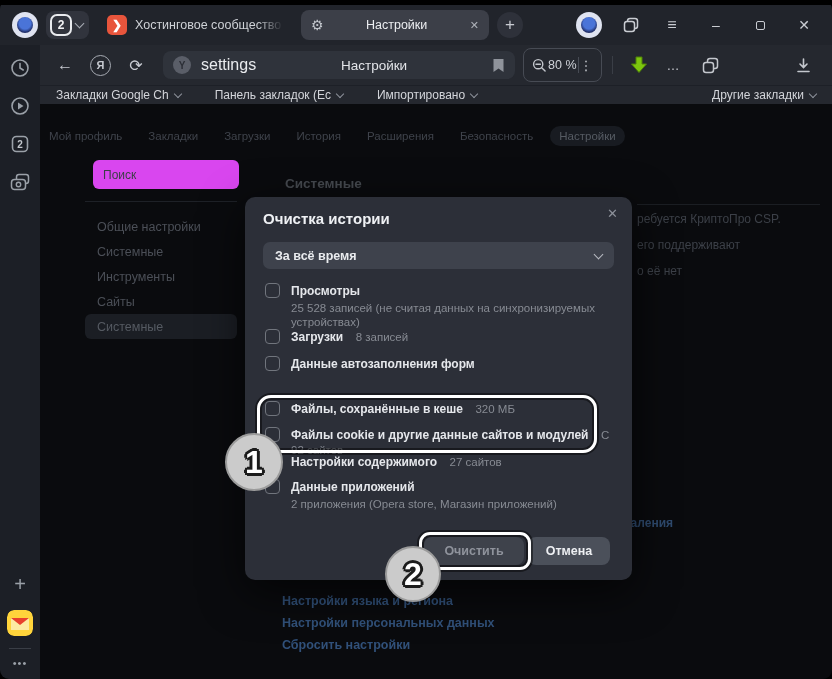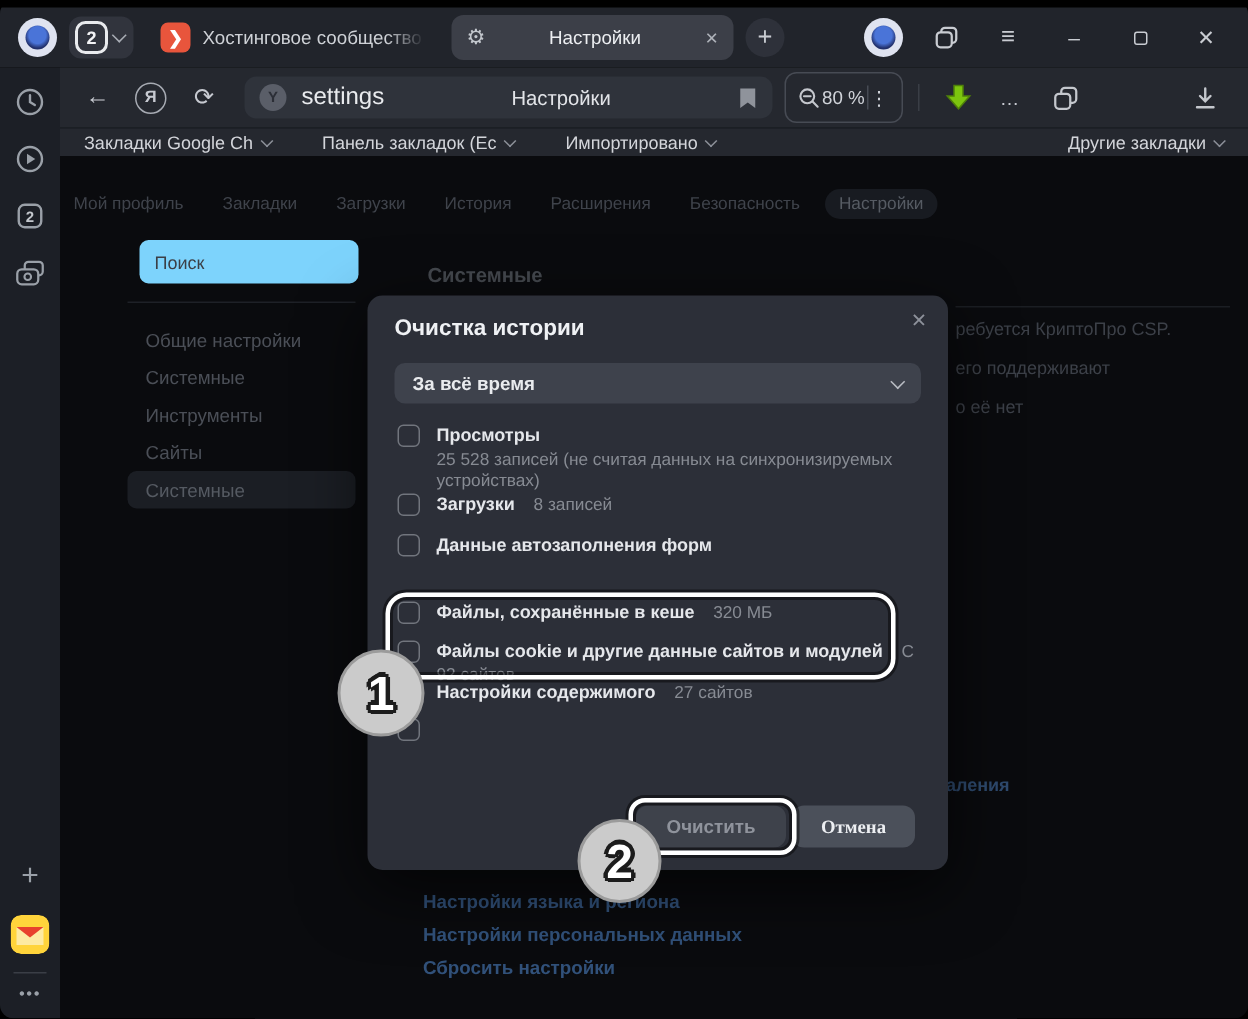--- a/index.html
+++ b/index.html
@@ -75,21 +75,21 @@
   .bm-item { display:flex; align-items:center; gap:6px; white-space:nowrap; }
   .bm-chev { width:6px; height:6px; border-right:1.4px solid #8d919a; border-bottom:1.4px solid #8d919a;
              transform:rotate(45deg); margin-top:-2px; }
   .bm-right { margin-left:auto; }
 
   
   .page { position:absolute; top:104px; left:40px; right:0; bottom:0; background:#0a0b0e; overflow:hidden; }
   .pgnav { position:absolute; top:22px; left:0; right:0; display:flex; gap:8px; }
   .pgnav span { font-size:11.5px; color:#3f434b; padding:4px 9px; }
   .pgnav span.active { background:#181b21; border-radius:12px; color:#565b63; }
-  .set-search { position:absolute; left:53px; top:56px; width:146px; height:29px; background:#7dd3fc;
+  .set-search { position:absolute; left:53px; top:56px; width:146px; height:29px; background:#d946ef;
                 border-radius:6px; color:#3b3f46; font-size:12px; display:flex; align-items:center; padding:0 10px; }
   .set-div { position:absolute; left:45px; top:97px; width:152px; height:1px; background:#1e2127; }
   .set-items { position:absolute; left:45px; top:110px; width:152px; }
   .set-item { height:25px; display:flex; align-items:center; padding:0 12px; color:#4b4f57; font-size:12.5px; }
   .set-item.active { background:#1b1e24; border-radius:6px; color:#555a62; }
   .pg-heading { position:absolute; left:245px; top:72px; font-size:13.5px; font-weight:bold; color:#45494f; }
   .pg-frag { position:absolute; font-size:12px; color:#3c4048; }
   .pg-frag-div { position:absolute; left:597px; top:100px; width:183px; height:1px; background:#1b1e23; }
   .pg-frag.blue { color:#2e4a6e; font-weight:bold; }
   .pg-link { position:absolute; left:242px; font-size:12.5px; font-weight:bold; color:#31517a; }
@@ -107,21 +107,21 @@
   .cbrow { position:absolute; left:20px; right:14px; display:flex; align-items:flex-start; }
   .cbx { width:15px; height:15px; border:1.5px solid #71757d; border-radius:4px; flex:0 0 auto; margin-top:0; }
   .cbtext { margin-left:11px; line-height:14px; }
   .cblabel { font-size:12px; font-weight:bold; color:#e5e7eb; }
   .cbdetail { font-size:11.5px; color:#878b93; }
   .cbdetail.block { display:block; margin-top:3px; }
   .cbdetail.inline { margin-left:8px; }
   .dlg-btn { position:absolute; top:340px; height:28px; border-radius:8px; font-size:12.5px; font-weight:bold;
              display:flex; align-items:center; justify-content:center; }
   .btn-clear { right:108px; width:100px; background:#3e424b; color:#8f939c; }
-  .btn-cancel { right:22px; width:82px; background:#4b505a; color:#edeff2;font-family:Liberation Serif, serif; }
+  .btn-cancel { right:22px; width:82px; background:#4b505a; color:#edeff2; }
 
   
   .hl-box { position:absolute; border:3px solid #fff; box-shadow:0 0 0 2px rgba(0,0,0,.45), inset 0 0 0 2px rgba(0,0,0,.45); z-index:10; }
   .hl-box1 { left:217px; top:291px; width:340px; height:58px; border-radius:14px; }
   .hl-box2 { left:379px; top:428px; width:112px; height:38px; border-radius:11px; }
   .callout { position:absolute; border-radius:50%; background:#cbcbcb; border:2px solid #9b9b9b; z-index:11;
              display:flex; align-items:center; justify-content:center; color:#fff; font-size:32px; font-weight:bold;
              text-shadow:-2px -2px 0 #1c1c1c, 2px -2px 0 #1c1c1c, -2px 2px 0 #1c1c1c, 2px 2px 0 #1c1c1c,
                          0 -3px 0 #1c1c1c, 0 3px 0 #1c1c1c, -3px 0 0 #1c1c1c, 3px 0 0 #1c1c1c; }
   .callout1 { left:185px; top:329px; width:58px; height:58px; }
@@ -352,20 +352,24 @@
       </div>
       <div class="cbrow" style="top:257px;">
         <span class="cbx"></span>
         <div class="cbtext">
           <span class="cblabel">Настройки содержимого</span>
           <span class="cbdetail inline">27 сайтов</span>
         </div>
       </div>
       <div class="cbrow" style="top:282px;">
         <span class="cbx"></span>
+        <div class="cbtext">
+          <span class="cblabel">Данные приложений</span>
+          <span class="cbdetail block">2 приложения (Opera store, Магазин приложений)</span>
+        </div>
       </div>
 
       <div class="dlg-btn btn-clear">Очистить</div>
       <div class="dlg-btn btn-cancel">Отмена</div>
     </div>
 
     <div class="hl-box hl-box1"></div>
     <div class="hl-box hl-box2"></div>
     <div class="callout callout1">1</div>
     <div class="callout callout2">2</div>

